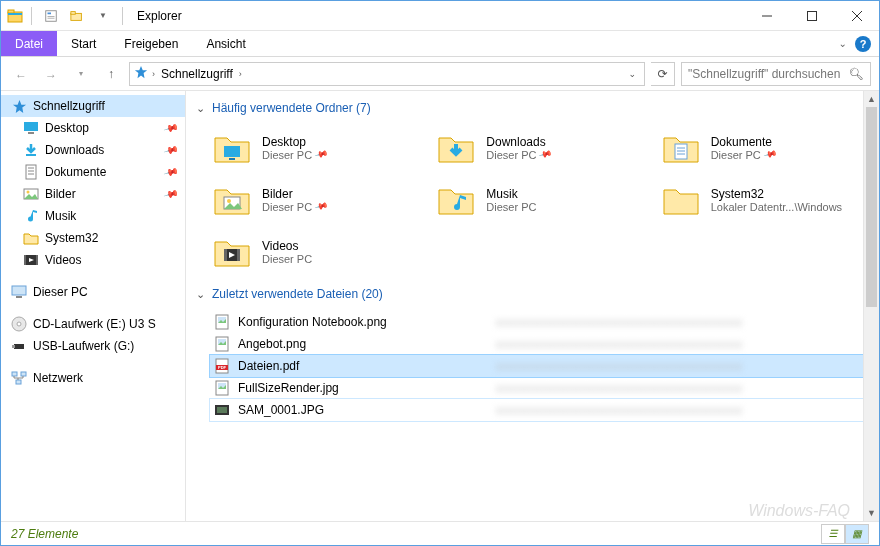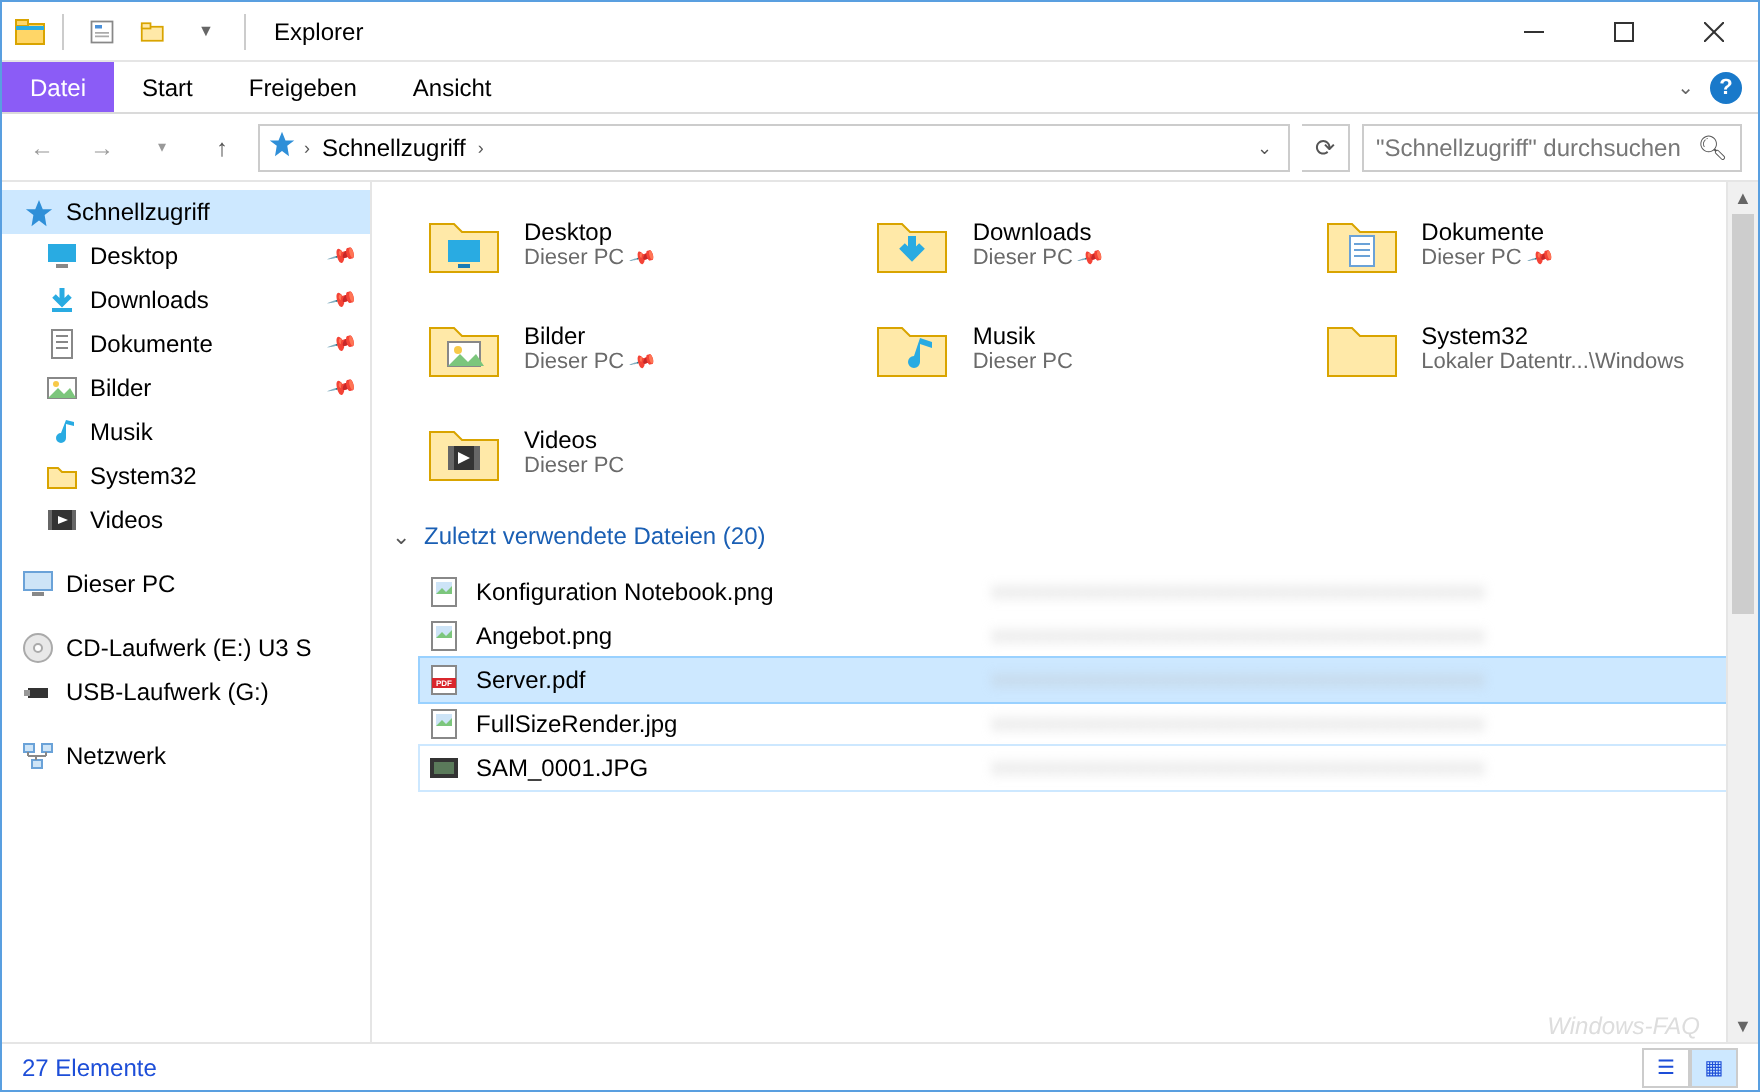--- a/index.html
+++ b/index.html
@@ -66,25 +66,25 @@
     .filerow .fpath { flex:1; height: 12px; }
     .blur { filter: blur(3px); color:#bbb; font-size:11px; letter-spacing:1px; overflow:hidden; white-space:nowrap;}
     
     
     .vscroll { position: absolute; right: 0; top: 0; bottom: 0; width: 16px; background: #f0f0f0; border-left:1px solid #e5e5e5;}
     .vscroll .thumb { position:absolute; left:2px; right:2px; top: 16px; height: 200px; background: #cdcdcd; }
     .vscroll .arr { position:absolute; left:0; right:0; height:16px; display:flex; align-items:center; justify-content:center; font-size:9px; color:#666;}
     .vscroll .arr.top { top:0;} .vscroll .arr.bot { bottom:0;}
     
     
-    .status { height: 24px; border-top: 1px solid #e5e5e5; display:flex; align-items:center; padding: 0 10px; font-size: 12px; color:#1d4ed8;}
+    .status { height: 24px; border-top: 1px solid #e5e5e5; display:flex; align-items:center; padding: 0 10px; font-size: 12px; color:#4d7c0f;font-style:italic;}
     .status .viewbtns { margin-left:auto; display:flex; gap:0;}
     .viewbtn { width:24px; height:20px; border:1px solid #ccc; display:flex; align-items:center; justify-content:center; font-size:10px;}
     .viewbtn.act { background:#cde8ff;}
-    .watermark { position: fixed; right: 30px; bottom: 26px; font-size: 12px; color: #ddd; font-style: italic;}
+    .watermark { position: fixed; right: 30px; bottom: 26px; font-size: 16px; color: #ddd; font-style: italic;}
     
     ::-webkit-scrollbar { width: 0; }
   </style>
 </head>
 <body>
 
 <div class="titlebar">
   <div class="titlebar-left">
     <span class="appicon">
       <svg viewBox="0 0 16 16">
@@ -292,20 +292,23 @@
             <line x1="12" y1="6" x2="12" y2="8" stroke="#888"></line>
             <line x1="3" y1="8" x2="12" y2="8" stroke="#888"></line>
             <line x1="7" y1="8" x2="7" y2="10" stroke="#888"></line>
           </svg>
         </span>
       <span>Netzwerk</span>
     </div>
   </div>
 
   <div class="content">
+    <div class="section-hdr">
+      <span>Häufig verwendete Ordner (7)</span>
+    </div>
     <div class="tiles" id="tiles">
         <div class="tile">
           <div class="tile-icon">
             <svg width="40" height="40" viewBox="0 0 40 40">
               <path d="M3 10 h12 l4 4 h18 v20 h-34 z" fill="#ffe9a8" stroke="#d9a400"></path>
               <rect x="12" y="18" width="16" height="11" fill="#29abe2"></rect>
               <rect x="17" y="30" width="6" height="2" fill="#1a7bb5"></rect>
             </svg>
           </div>
     <div class="tile-text">
@@ -422,21 +425,21 @@
     <span class="fpath blur">xxxxxxxxxxxxxxxxxxxxxxxxxxxxxxxxxxxxxx</span>
         </div>
         <div class="filerow sel">
           <span class="ficon">
             <svg width="16" height="16" viewBox="0 0 16 16">
               <rect x="2" y="1" width="12" height="14" fill="#fff" stroke="#888"></rect>
               <rect x="2" y="7" width="12" height="5" fill="#d9262c"></rect>
               <text x="8" y="11" font-size="4" fill="#fff" text-anchor="middle" font-weight="bold">PDF</text>
             </svg>
           </span>
-    <span class="fname">Server.pdf</span>
+    <span class="fname">Dateien.pdf</span>
     <span class="fpath blur">xxxxxxxxxxxxxxxxxxxxxxxxxxxxxxxxxxxxxx</span>
         </div>
         <div class="filerow">
           <span class="ficon">
             <svg width="16" height="16" viewBox="0 0 16 16">
               <rect x="2" y="1" width="12" height="14" fill="#fff" stroke="#888"></rect>
               <rect x="4" y="3" width="8" height="6" fill="#cde4f7"></rect>
               <path d="M4 9 l3 -3 l2 2 l3 -3 v4 z" fill="#7cc67c"></path>
             </svg>
           </span>

